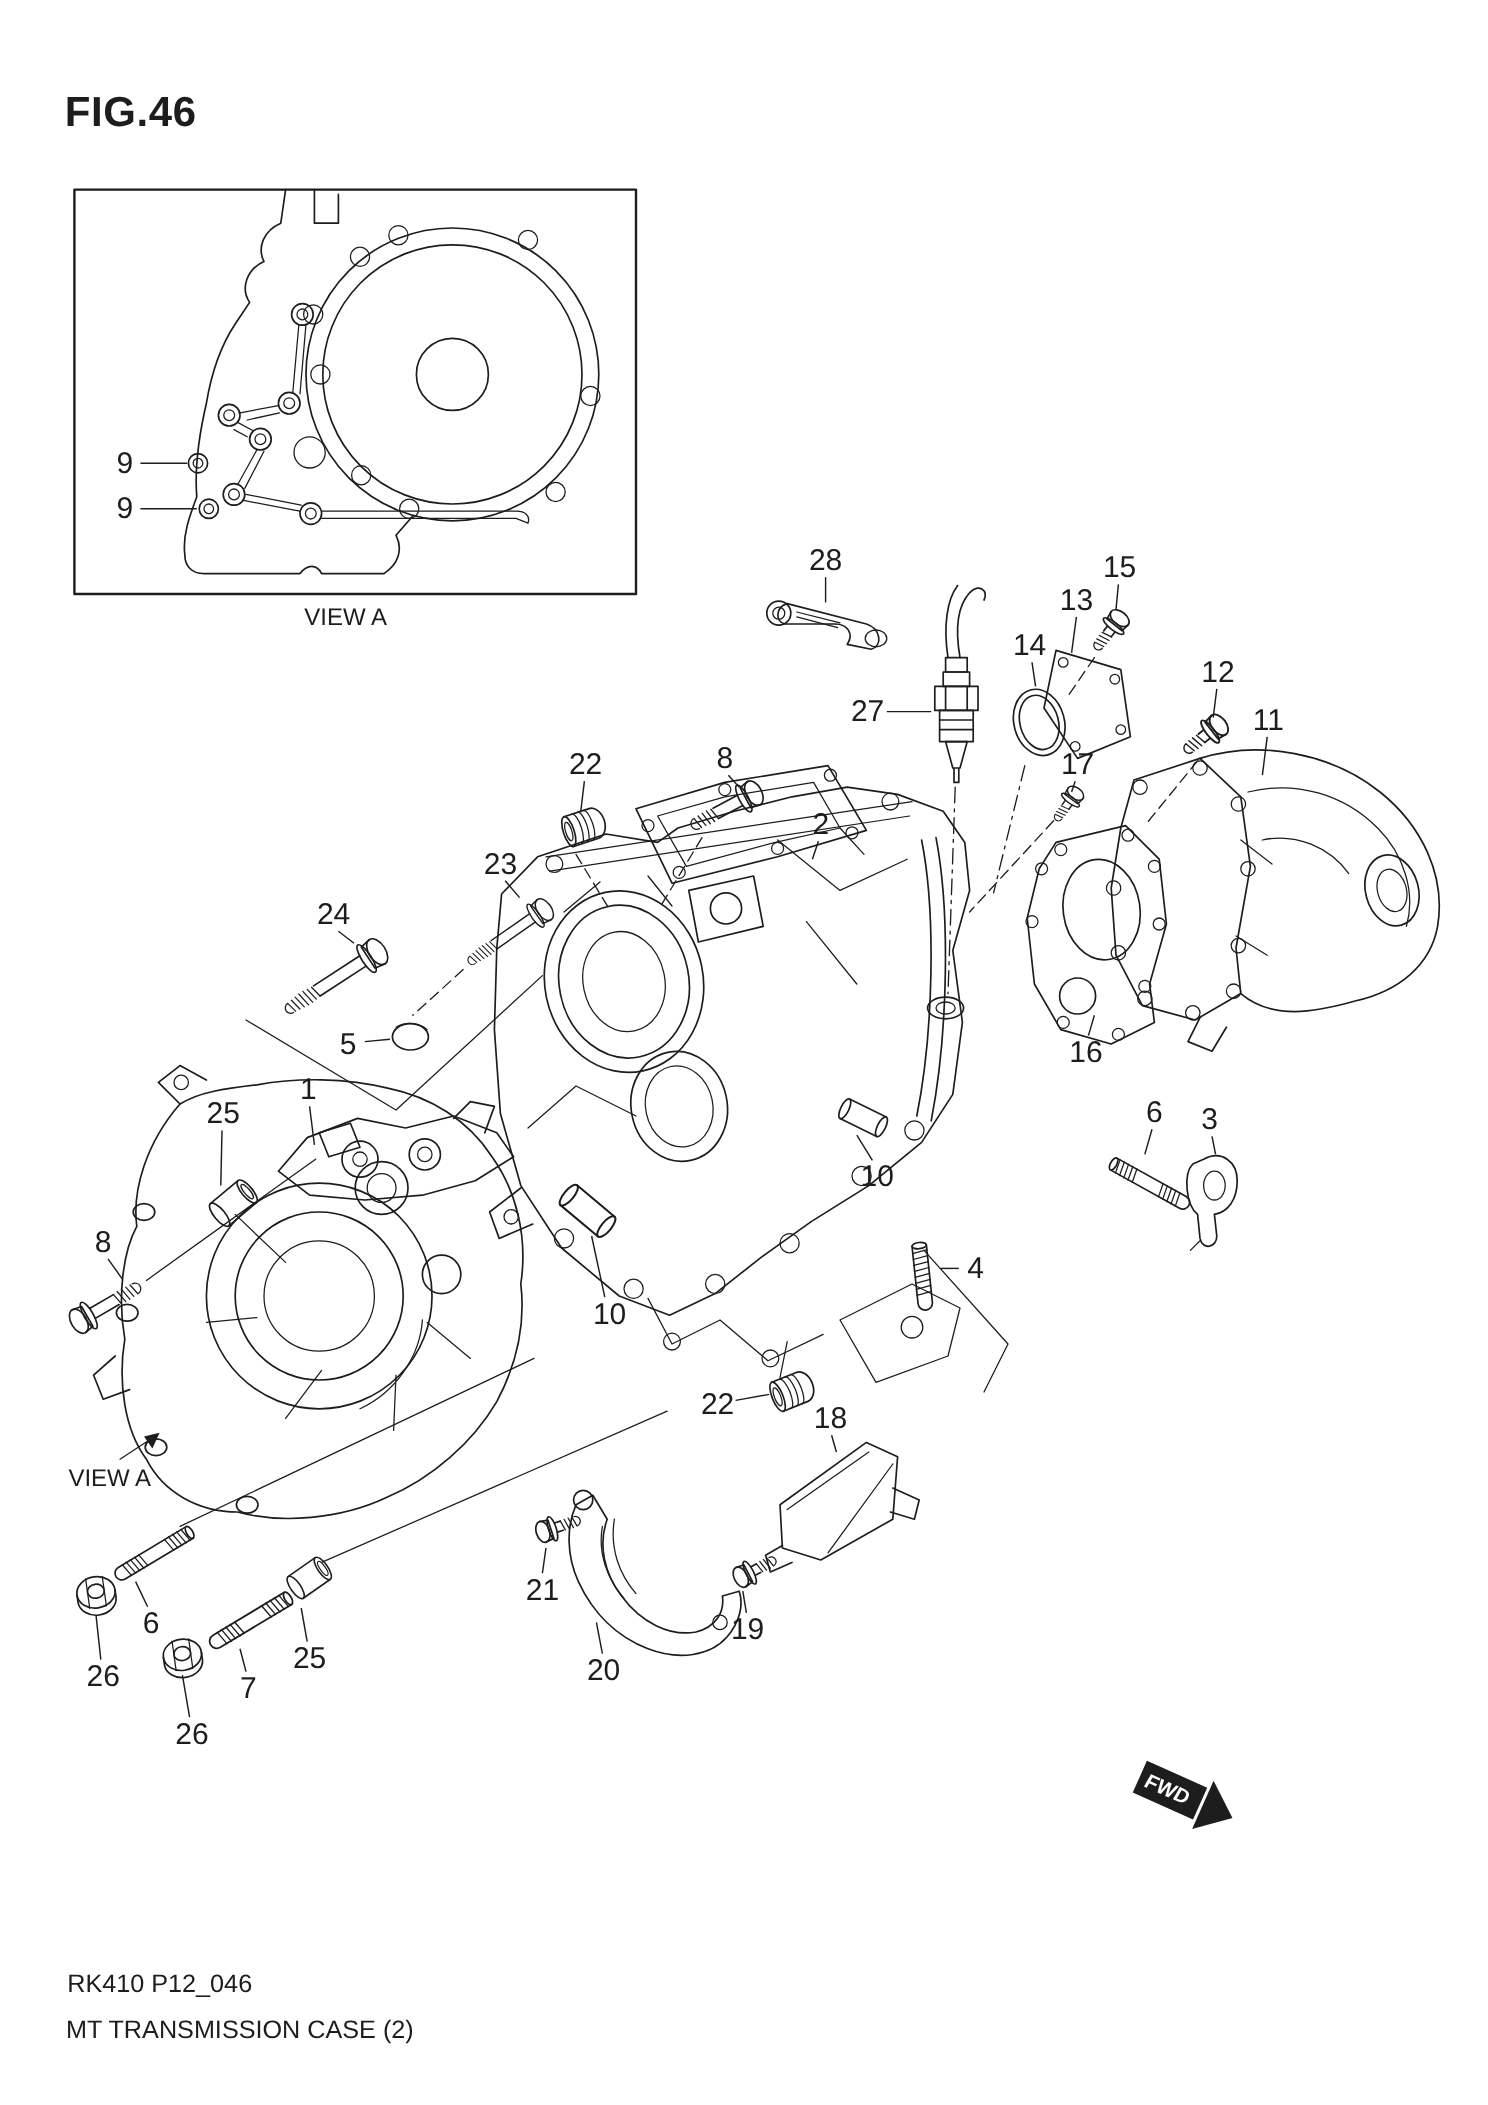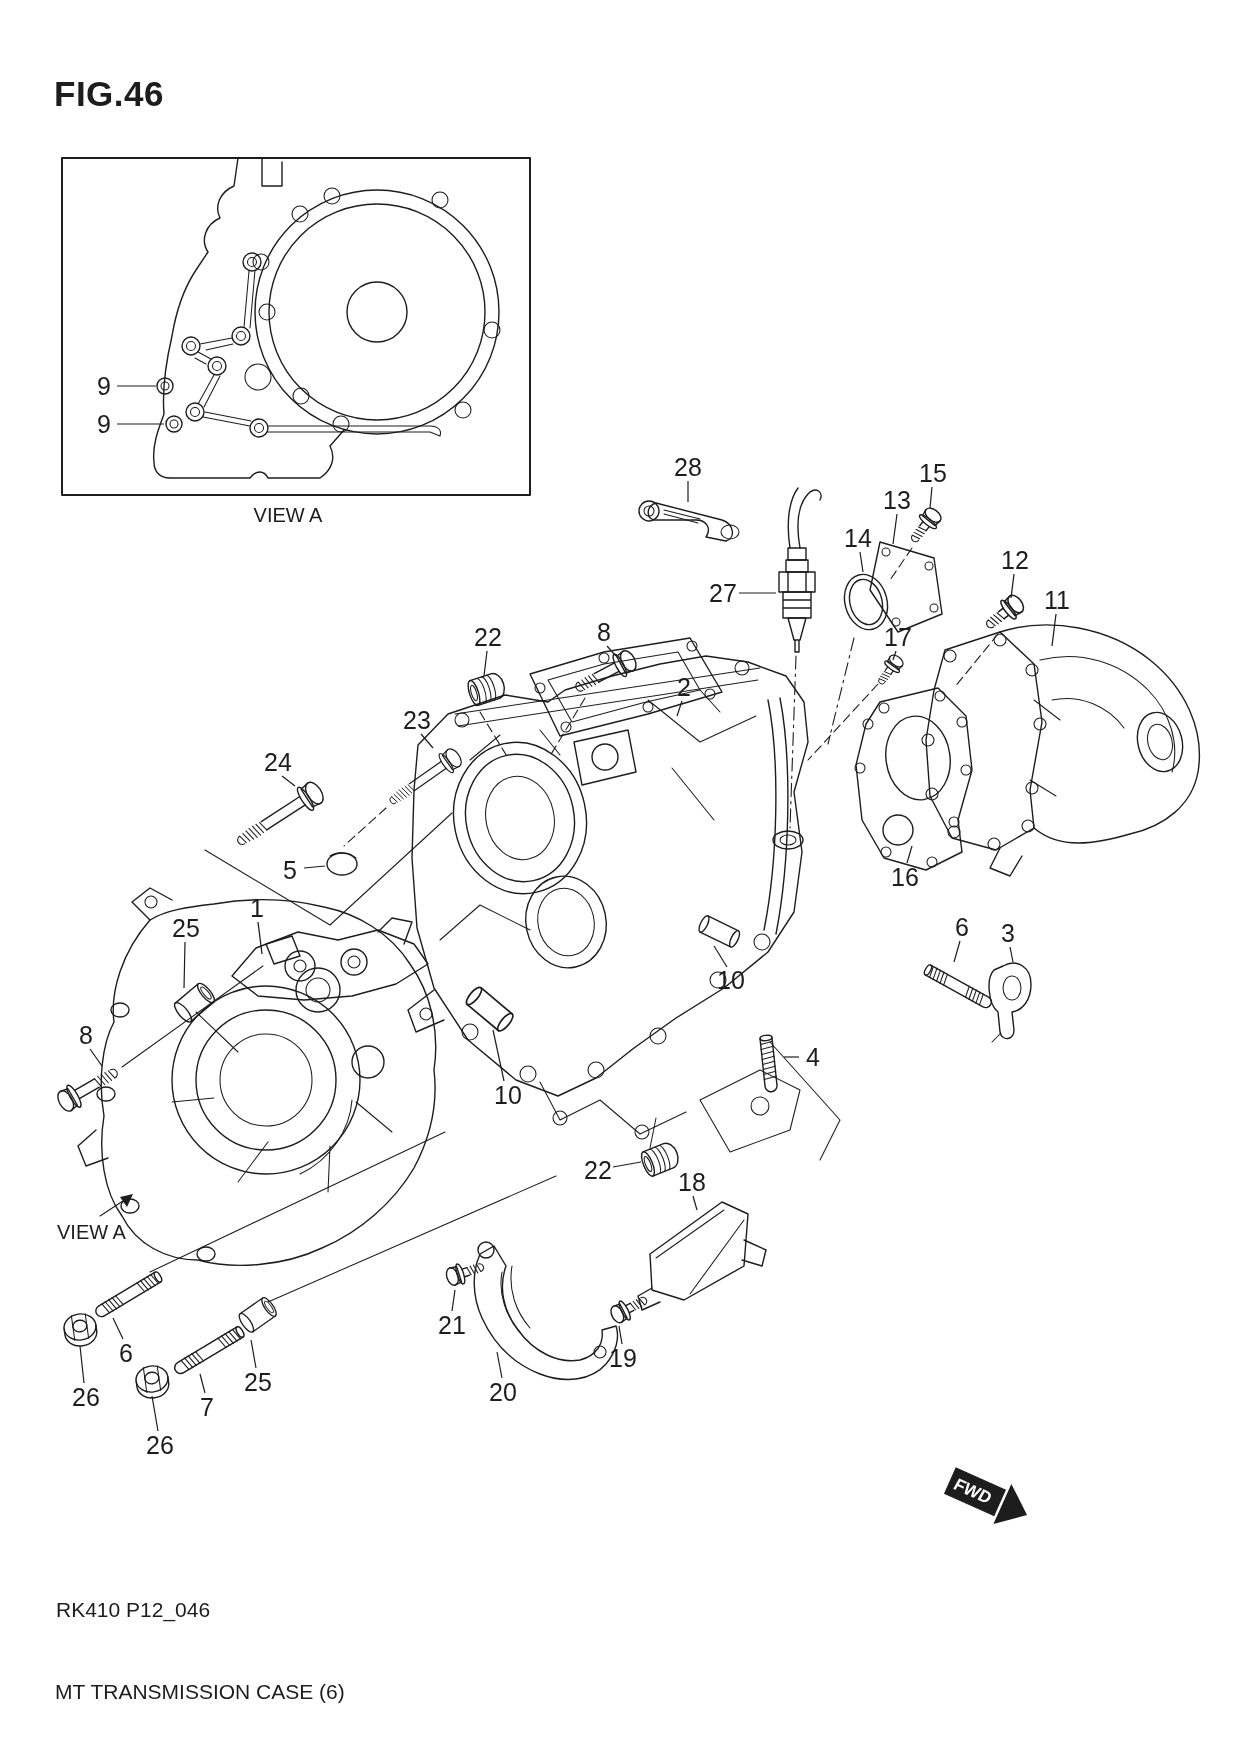--- a/index.html
+++ b/index.html
@@ -9,21 +9,21 @@
   .thin{stroke-width:1.05;}
   .thick{stroke-width:2;}
   .dash{stroke-dasharray:9 5;stroke-width:1.1;}
   .dashdot{stroke-dasharray:13 5 2.5 5;stroke-width:1.1;}
   .leader{fill:none;stroke:var(--ink,#1d1d1d);stroke-width:1.2;}
   text.callout{font-family:"Liberation Sans",sans-serif;font-size:25px;fill:var(--ink,#1d1d1d);text-anchor:middle;dominant-baseline:central;}
   .htext{position:absolute;white-space:nowrap;}
   #fig-title{left:54px;top:74px;font-size:35px;font-weight:700;letter-spacing:.5px;}
   #inset-caption{left:218px;top:504px;width:140px;text-align:center;font-size:20px;}
   #viewa-label{left:57px;top:1221px;font-size:20px;}
-  #footer-code{left:56px;top:1598px;font-size:21px;}
+  #footer-code{left:56px;top:1642px;font-size:21px;}
   #footer-title{left:55px;top:1680px;font-size:21px;}
   .fwd-text{font-family:"Liberation Sans",sans-serif;font-size:17px;font-weight:bold;fill:#fff;}
 </style>
 </head>
 <body>
 
 <svg id="art" width="1240" height="1754" viewBox="0 0 1240 1754">
   <defs>
     <g id="boltL">
       <ellipse class="ln" cx="2" cy="0" rx="7" ry="12"></ellipse>
@@ -418,13 +418,13 @@
       <text x="207" y="1407" class="callout">7</text>
       <polyline points="256,1368 251,1340" class="leader"></polyline>
       <text x="258" y="1382" class="callout">25</text>
     </g>
 </svg>
 
 <div id="fig-title" class="htext">FIG.46</div>
 <div id="inset-caption" class="htext">VIEW A</div>
 <div id="viewa-label" class="htext">VIEW A</div>
 <div id="footer-code" class="htext">RK410 P12_046</div>
-<div id="footer-title" class="htext">MT TRANSMISSION CASE (6)</div>
+<div id="footer-title" class="htext">MT TRANSMISSION CASE (2)</div>
 
 </body></html>

